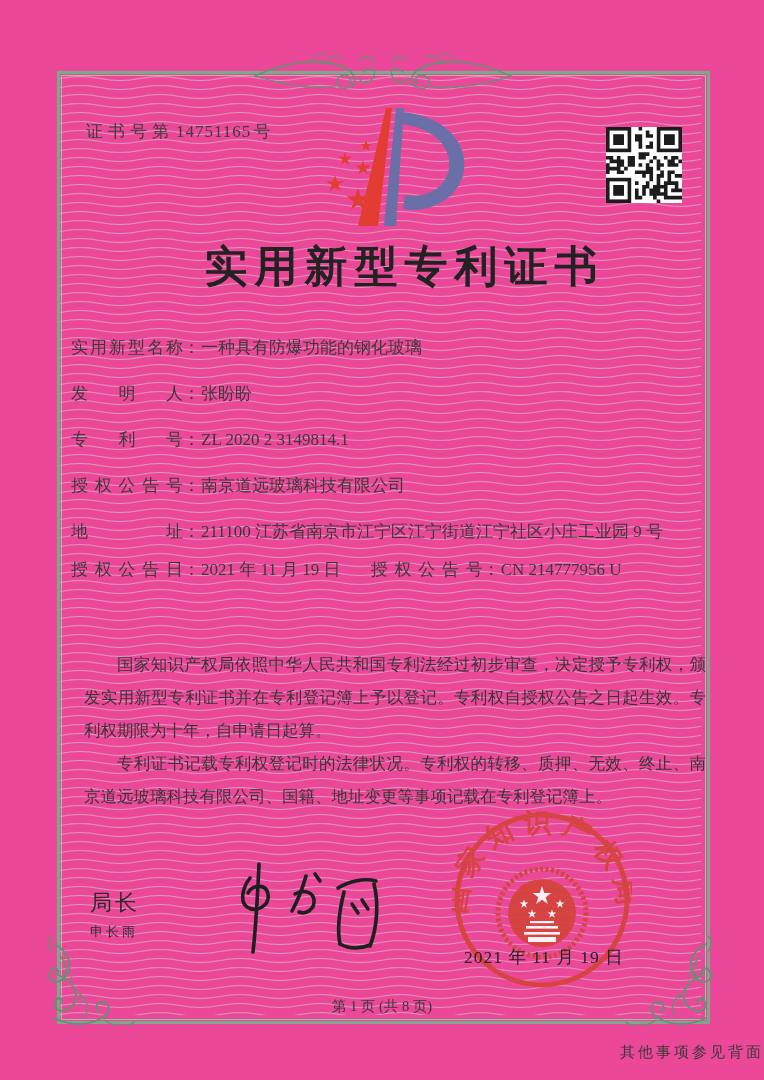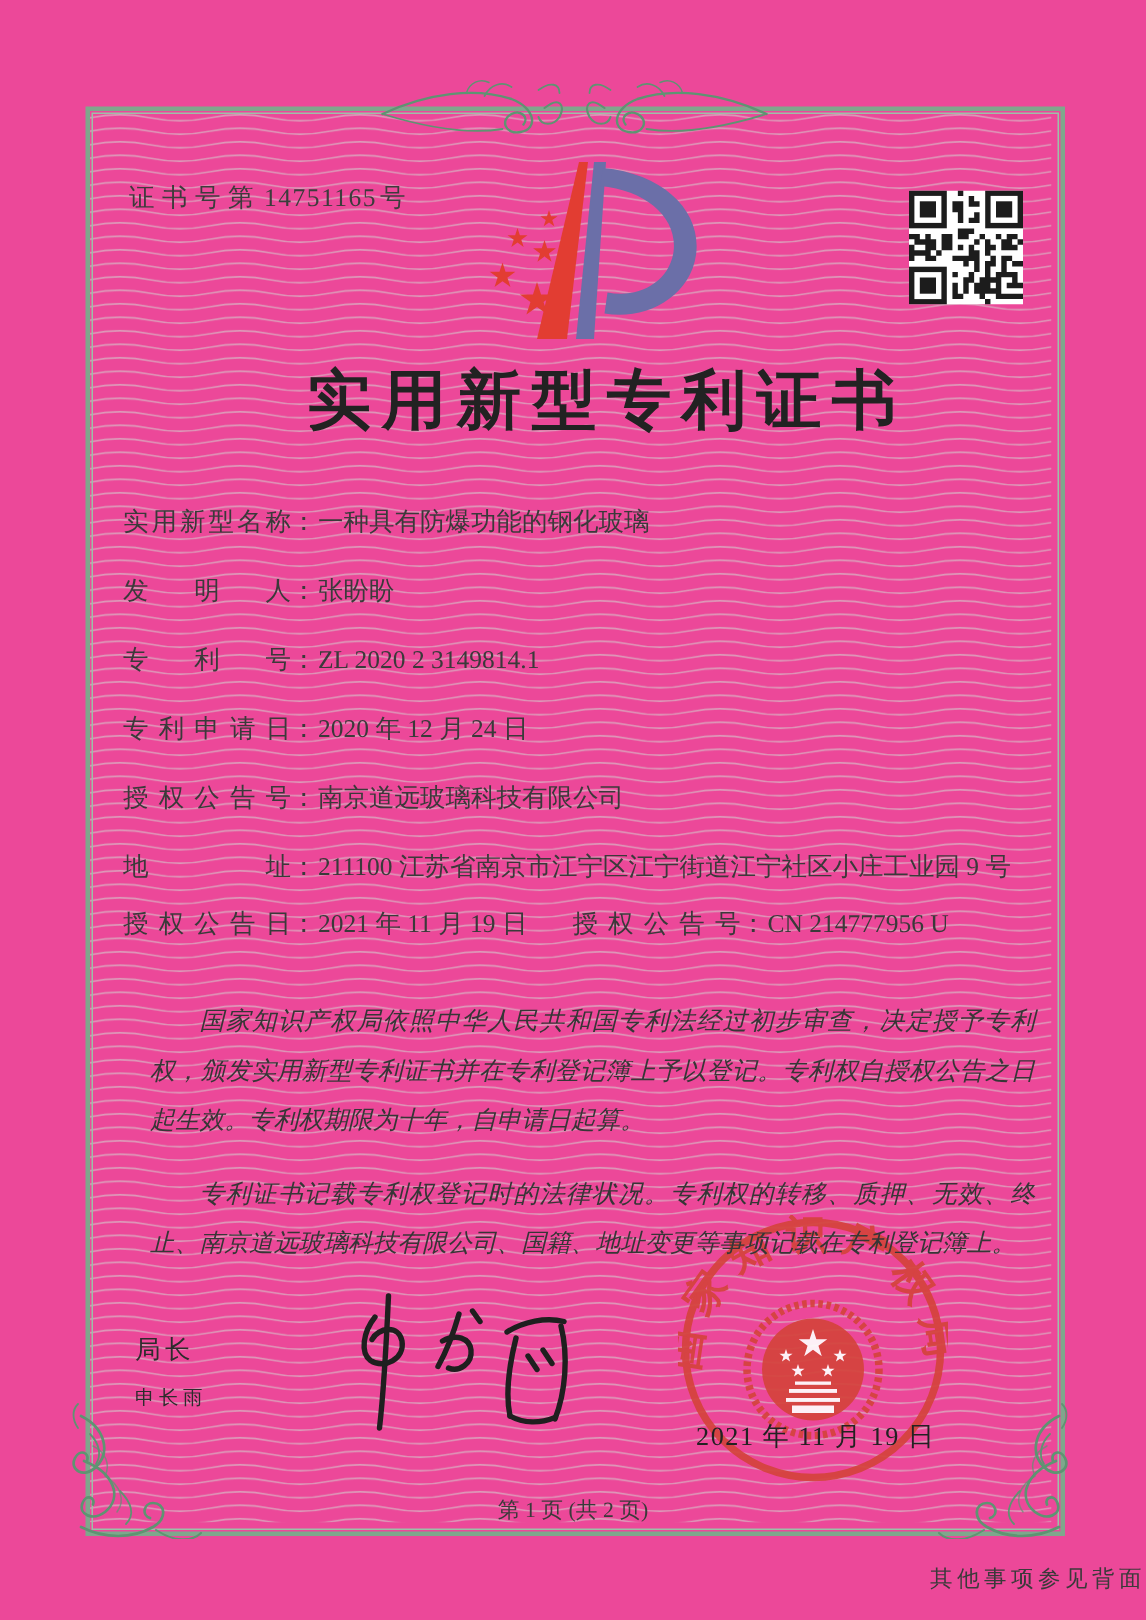--- a/index.html
+++ b/index.html
@@ -31,36 +31,36 @@
   .cert-no .num{letter-spacing:1px; margin:0 2px;}
   .logo{position:absolute; left:302px; top:100px; z-index:3;}
   .qr{position:absolute; left:606px; top:127px; z-index:3;}
   .title{
     position:absolute; left:0; right:0; top:238px; z-index:3;
     text-align:center; font-size:43px; font-weight:bold; color:#222;
     letter-spacing:7px;
     margin-left:45px;
   }
   
-  .fields{position:absolute; left:82px; top:334px; width:618px; z-index:3; font-size:17px; color:#3a3a3a;}
+  .fields{position:absolute; left:71px; top:334px; width:618px; z-index:3; font-size:17px; color:#3a3a3a;}
   .frow{margin-bottom:18px; line-height:28px;}
   .frow .lbl{
     display:inline-block; width:112px; vertical-align:top;
     text-align:justify; text-align-last:justify; text-justify:inter-character;
   }
   .frow .colon{display:inline-block; width:18px; vertical-align:top;}
   .frow .val{display:inline-block; vertical-align:top; max-width:480px; line-height:27px;}
   .frow.addr{margin-bottom:10px;}
   .pair2{margin-left:30px;margin-top:28px;}
   
   .paras{position:absolute; left:84px; top:648px; width:622px; z-index:3;
     font-size:16.5px; line-height:33px; color:#363636; text-align:justify;}
-  .paras p{margin:16px; text-indent:2em;font-style:italic;}
-  
-  .director-title{position:absolute; left:90px; top:888px; z-index:3; font-size:17px; letter-spacing:3px; color:#2c2c2c; font-family:"Liberation Sans","DejaVu Sans",sans-serif;}
+  .paras p{margin:0; text-indent:2em;}
+  
+  .director-title{position:absolute; left:90px; top:888px; z-index:3; font-size:22px; letter-spacing:3px; color:#2c2c2c; font-family:"Liberation Sans","DejaVu Sans",sans-serif;}
   .director-name{position:absolute; left:90px; top:923px; z-index:3; font-size:13px; letter-spacing:3px; color:#2c2c2c; font-family:Liberation Mono, monospace;}
   .signature{position:absolute; left:196px; top:856px; z-index:3;}
   .seal{position:absolute; left:452px; top:810px; z-index:2;}
   .seal-date{position:absolute; left:464px; top:945px; z-index:3; font-size:17.5px; color:#222; letter-spacing:1px;}
   
   .page-num{position:absolute; left:0; right:0; top:997px; z-index:3; text-align:center; font-size:14.5px; color:#3a3a3a;}
   .back-note{position:absolute; left:0; right:0; top:1043px; z-index:3; text-align:right; font-size:15px; letter-spacing:3px; color:#3a3a3a;}
 </style>
 </head>
 <body>
@@ -155,23 +155,20 @@
 
   <div class="fields">
     <div class="frow">
       <span class="lbl">实用新型名称</span><span class="colon">：</span><span class="val">一种具有防爆功能的钢化玻璃</span>
     </div>
     <div class="frow">
       <span class="lbl">发明人</span><span class="colon">：</span><span class="val">张盼盼</span>
     </div>
     <div class="frow">
       <span class="lbl">专利号</span><span class="colon">：</span><span class="val">ZL 2020 2 3149814.1</span>
-    </div>
-    <div class="frow">
-      <span class="lbl">专利申请日</span><span class="colon">：</span><span class="val">2020 年 12 月 24 日</span>
     </div>
     <div class="frow">
       <span class="lbl">授权公告号</span><span class="colon">：</span><span class="val">南京道远玻璃科技有限公司</span>
     </div>
     <div class="frow addr">
       <span class="lbl">地址</span><span class="colon">：</span><span class="val">211100 江苏省南京市江宁区江宁街道江宁社区小庄工业园 9 号</span>
     </div>
     <div class="frow">
       <span class="lbl">授权公告日</span><span class="colon">：</span><span class="val">2021 年 11 月 19 日</span><span class="pair2"><span class="lbl">授权公告号</span><span class="colon">：</span><span class="val">CN 214777956 U</span></span>
     </div>
@@ -217,16 +214,16 @@
         <use href="#star" transform="translate(10,1) scale(4.6)"></use>
         <rect x="-12" y="8" width="24" height="2.2"></rect>
         <rect x="-16" y="13" width="32" height="2.6"></rect>
         <rect x="-18" y="19" width="36" height="2.6"></rect>
         <rect x="-14" y="24" width="28" height="5"></rect>
       </g>
     </g>
   </svg>
   <div class="seal-date">2021 年 11 月 19 日</div>
 
-  <div class="page-num">第 1 页 (共 2 页)</div>
+  <div class="page-num">第 1 页 (共 8 页)</div>
   <div class="back-note">其他事项参见背面</div>
 
 </div>
 
 </body></html>

